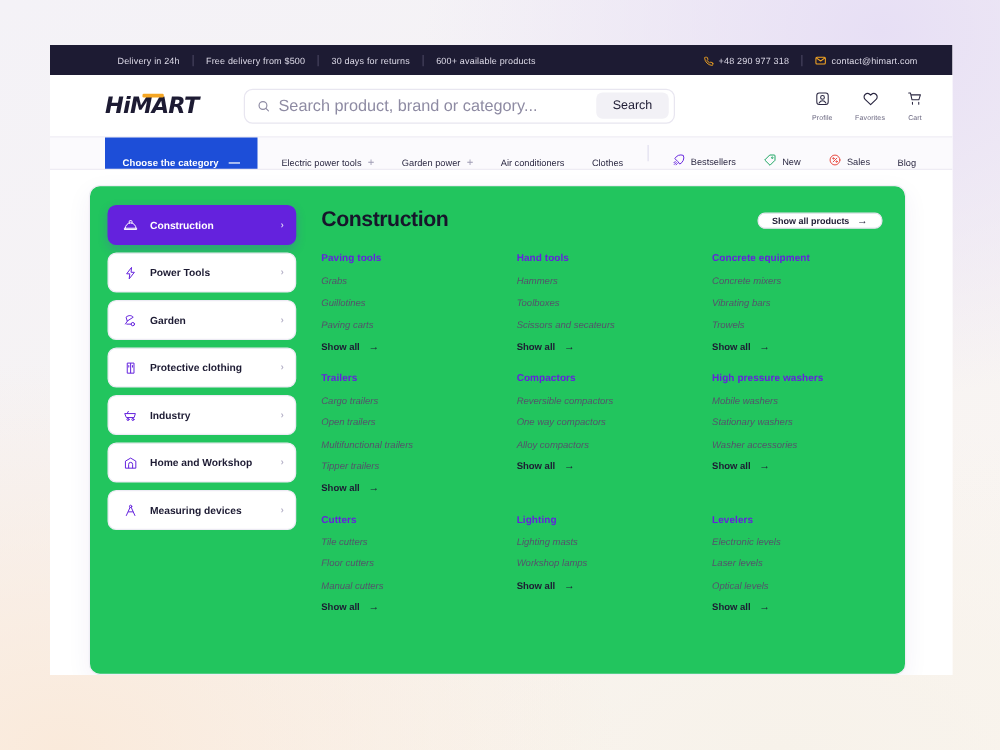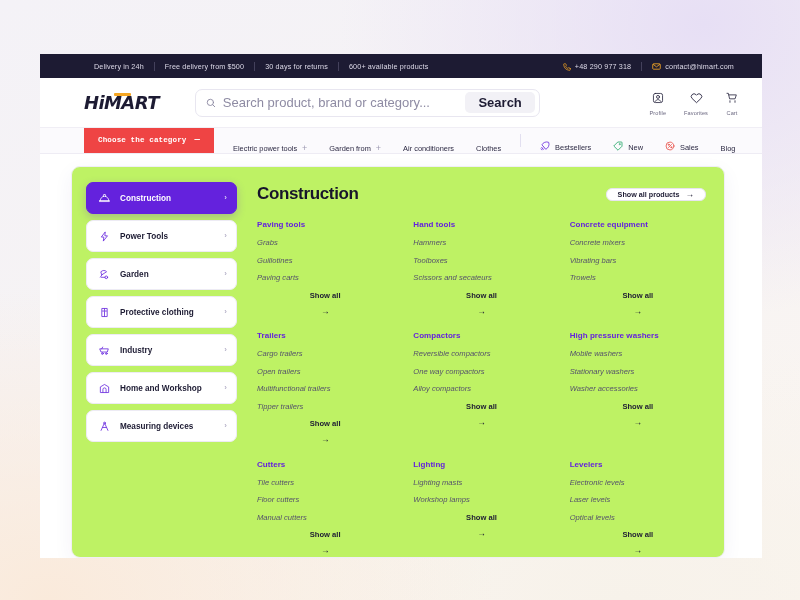--- a/index.html
+++ b/index.html
@@ -13,21 +13,21 @@
       radial-gradient(ellipse 520px 420px at 88% 4%, #e7dff5 0%, rgba(231,223,245,0) 70%),
       radial-gradient(ellipse 620px 430px at 6% 100%, #faeadb 0%, rgba(250,234,219,0) 72%),
       radial-gradient(ellipse 700px 360px at 78% 100%, #f7f2ea 0%, rgba(247,242,234,0) 75%),
       linear-gradient(160deg, #f4f2f7 0%, #f6f3f4 45%, #fbf6f0 100%);
     position: relative;
   }
 
   
   .app {
     position: absolute;
-    left: 40px; top: 54px;
+    left: 40px; top: 36px;
     width: 722px; height: 504px;
     background: #ffffff;
     display: flex;
     flex-direction: column;
     overflow: hidden;
   }
 
   
   .topbar {
     height: 26px;
@@ -97,22 +97,22 @@
     padding-left: 7px;
     background: transparent;
   }
   .searchwrap input::placeholder { color: #8e8ba3; }
   .search-btn {
     height: 21px;
     background: #f2f1f6;
     border: none;
     border-radius: 5px;
     font-family: "Liberation Sans", sans-serif;
-    font-size: 13px;
-    font-weight: 700;
+    font-size: 10px;
+    font-weight: 400;
     color: #1d1b33;
     padding: 0 13px;
     cursor: pointer;
   }
   .header-actions { margin-left: auto; display: flex; gap: 18px; padding-right: 6px; }
   .hact {
     display: flex; flex-direction: column; align-items: center; gap: 2px;
     cursor: pointer;
   }
   .hact .lbl { font-size: 5.6px; color: #6b6880; letter-spacing: .1px; }
@@ -121,30 +121,29 @@
   .navbar {
     height: 29px;
     background: #fbfafd;
     border-top: 1px solid #f0eef5;
     border-bottom: 1px solid #eeecf4;
     display: flex;
     align-items: stretch;
     padding-left: 44px;
   }
   .cat-btn {
-    background: #ef4444;
+    background: #1d4ed8;
     color: #fff;
-    display: flex; align-items: center; gap: 8px;
+    display: flex; align-items: flex-end; gap: 8px;
     padding: 0 14px;
     font-size: 7.6px;
     font-weight: 700;
     letter-spacing: .1px;
     cursor: pointer;
     white-space: nowrap;
-    font-family: Liberation Mono, monospace;
   }
   .cat-btn .dash { font-size: 9px; line-height: 1; }
   .navlinks { display: flex; align-items: flex-end; gap: 0; padding-left: 8px; }
   .navlink {
     display: flex; align-items: center; gap: 5px;
     padding: 0 11px;
     font-size: 7.4px;
     color: #2b2842;
     white-space: nowrap;
     cursor: pointer;
@@ -155,21 +154,21 @@
   
   .panel-area {
     flex: 1;
     background: #ffffff;
     position: relative;
     padding: 12px 0 0 31px;
   }
   .panel {
     width: 654px;
     height: 392px;
-    background: #bef264;
+    background: #22c55e;
     border: 1px solid #f0eef5;
     border-radius: 9px;
     box-shadow: 0 6px 20px rgba(60,40,120,0.055);
     display: flex;
     padding: 15px 0 0 0;
     overflow: hidden;
   }
 
   
   .side { width: 175px; padding: 0 10px 0 14px; display: flex; flex-direction: column; gap: 6px; }
@@ -243,21 +242,20 @@
     white-space: nowrap;
     font-style: italic;
   }
   .group-more {
     font-size: 7.6px;
     font-weight: 700;
     color: #1d1b33;
     display: flex; align-items: center; gap: 7px;
     cursor: pointer;
     margin-top: 1px;
-    flex-direction: column;
   }
   .arrow { font-size: 8.5px; line-height: 1; }
 </style>
 </head>
 <body>
 
 <div class="app">
 
   <div class="topbar">
     <div class="topbar-left">
@@ -343,21 +341,21 @@
     <div class="cat-btn">
       <span>Choose the category</span>
       <span class="dash">—</span>
     </div>
     <div class="navlinks">
       <div class="navlink">
         <span>Electric power tools</span>
         <span class="plus">+</span>
       </div>
       <div class="navlink">
-        <span>Garden from</span>
+        <span>Garden power</span>
         <span class="plus">+</span>
       </div>
       <div class="navlink">
         <span>Air conditioners</span>
       </div>
       <div class="navlink">
         <span>Clothes</span>
       </div>
 
       <span class="nav-sep"></span>

